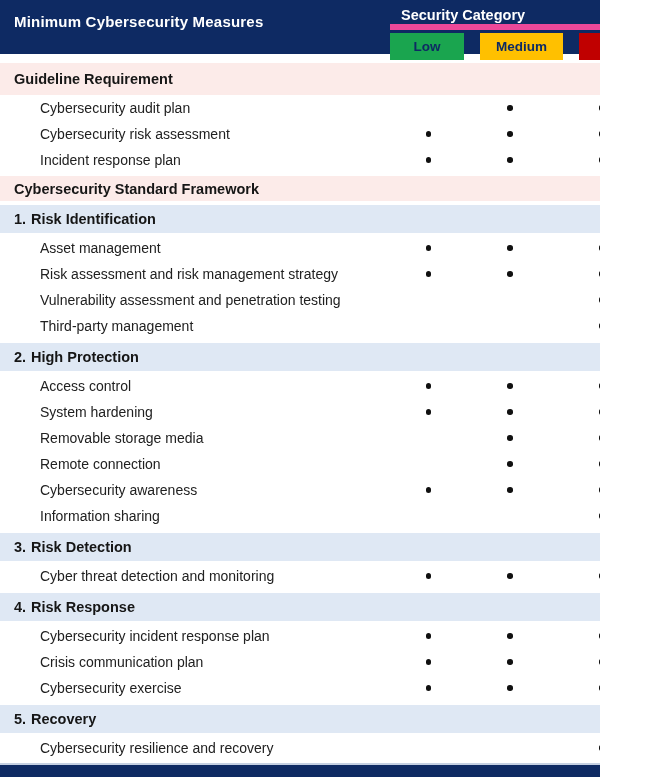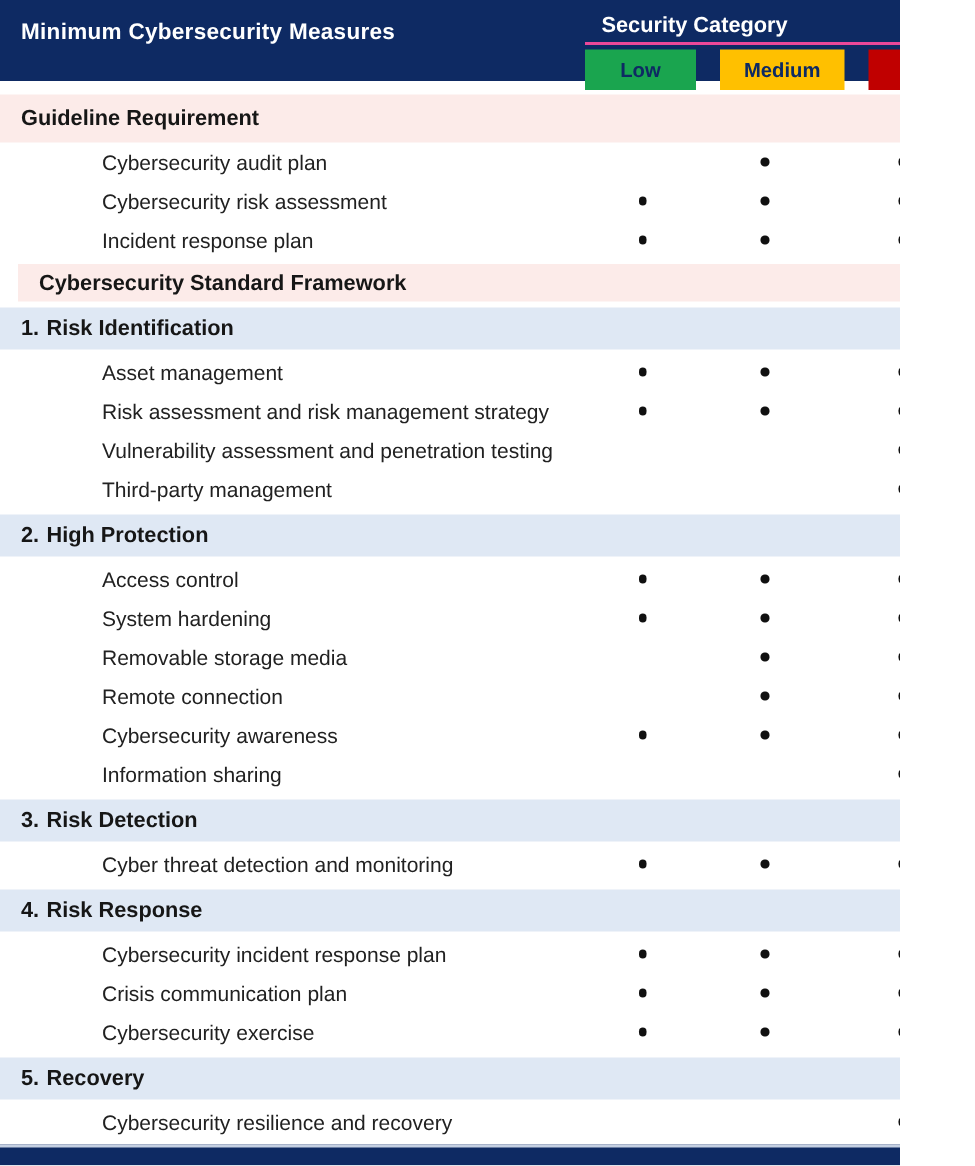--- a/index.html
+++ b/index.html
@@ -20,21 +20,21 @@
   .hdr-title {
     position:absolute; left:14px; top:7px; height:28px;
     display:flex; align-items:center;
     color:#ffffff; font-weight:bold; font-size:15px; letter-spacing:.2px;
   }
   .cat-title {
     position:absolute; left:390px; width:259px; top:5px; height:25px;
     padding-left:11px;
     display:flex; align-items:center;
     color:#ffffff; font-weight:bold; font-size:14.5px;
-    border-bottom:2px solid #ec4899;
+    border-bottom:6px solid #ec4899;
   }
   .cat-cells {
     position:absolute; left:390px; top:33px; height:27px;
     display:flex; gap:16px;
   }
   .cat-cell {
     display:flex; align-items:center; justify-content:center;
     font-weight:bold; font-size:13.5px;
     color:var(--navy,#0e2a63);
   }
@@ -44,36 +44,36 @@
 
   
   .tbl-body { flex:1 1 auto; }
 
   .band {
     display:flex; align-items:center;
     padding-left:14px;
     font-weight:bold; font-size:14.5px; color:#161616;
   }
   .band-pink { background:var(--pink,#fcebe9); height:32px; margin-top:3px;align-items:center; }
-  .band-pink.compact { height:25px; margin-top:3px; margin-bottom:2px;margin-left:12px; }
+  .band-pink.compact { height:25px; margin-top:3px; margin-bottom:2px; }
   .band-blue { background:var(--blue,#dfe8f4); height:28px; margin:4px 0 2px; }
   .band-num { width:17px; flex:none; }
 
   .row {
     height:26px;
     display:grid;
     grid-template-columns:390px 77px 86px 97px;
     align-items:center;
   }
   .row-label {
     padding-left:40px;
     font-size:14px; color:#212121;
     white-space:nowrap; overflow:hidden;
   }
-  .band + .row .row-label, .row .row-label { line-height:26px;margin-left:28px; }
+  .band + .row .row-label, .row .row-label { line-height:26px; }
   .mark-cell { display:flex; align-items:center; justify-content:center; height:100%; }
   .dot { width:5.5px; height:5.5px; border-radius:50%; background:#101010; display:block; }
 
   
   .ftr {
     flex:none; height:14px;
     background:var(--navy,#0e2a63);
     border-top:2px solid #c5d0e2;
   }
 </style>

